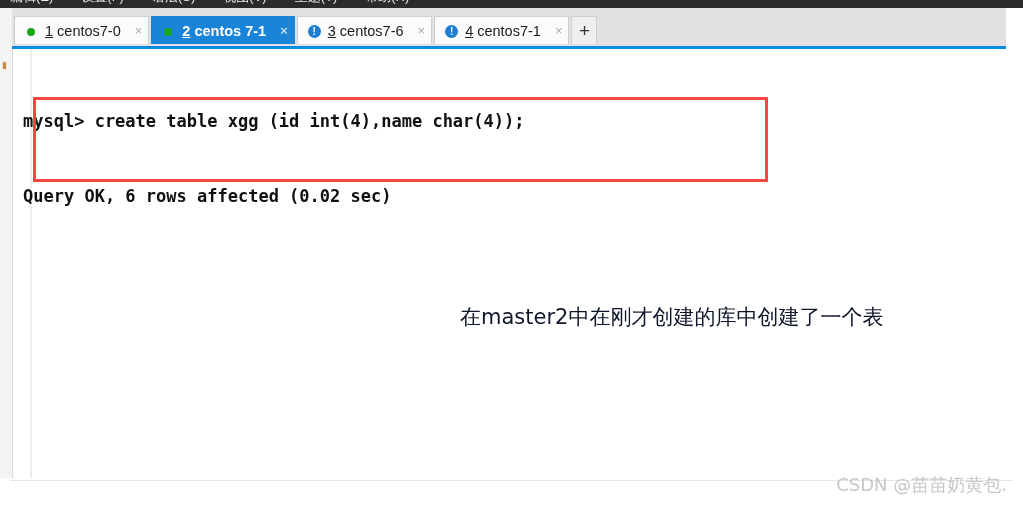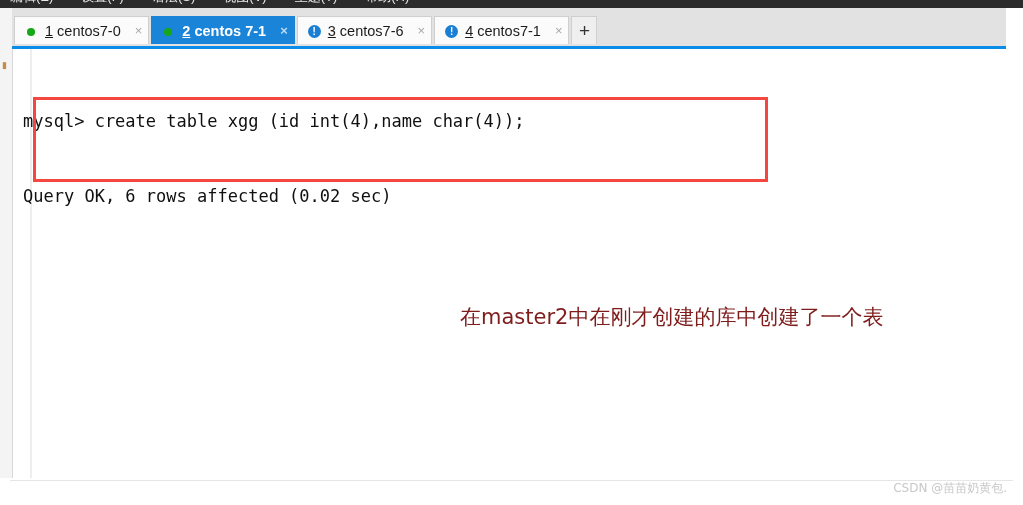--- a/index.html
+++ b/index.html
@@ -192,21 +192,21 @@
   .term-text {
     position: absolute;
     left: 10px;
     top: 10px;
     font-family: "DejaVu Sans Mono", "Liberation Mono", monospace;
     font-size: 17px;
     line-height: 25px;
     color: #101010;
     white-space: pre;
   }
-  .term-line { height: 25px; }
+  .term-line { height: 25px; font-weight: bold; }
   .blank-line { height: 25px; }
   .cursor {
     display: inline-block;
     width: 11px;
     height: 19px;
     background: #00ee00;
     vertical-align: -3px;
   }
 
   
@@ -219,35 +219,35 @@
     border: 3px solid #f4473f;
     box-sizing: border-box;
     pointer-events: none;
   }
 
   
   .annotation {
     position: absolute;
     left: 447px;
     top: 191px;
-    color: #7f1d1d;
+    color: #0f172a;
     font-family: "DejaVu Sans", "Liberation Sans", sans-serif;
     font-size: 21px;
     line-height: 31px;
     white-space: pre;
     font-weight: 500;
   }
 
   
   .watermark {
     position: absolute;
     right: 16px;
     bottom: 8px;
     color: #c8c8c8;
-    font-size: 12px;
+    font-size: 18px;
     font-family: "DejaVu Sans", "Liberation Sans", sans-serif;
     white-space: nowrap;
   }
 
   
   .bottom-rule {
     position: absolute;
     left: 10px;
     top: 472px;
     width: 1003px;

